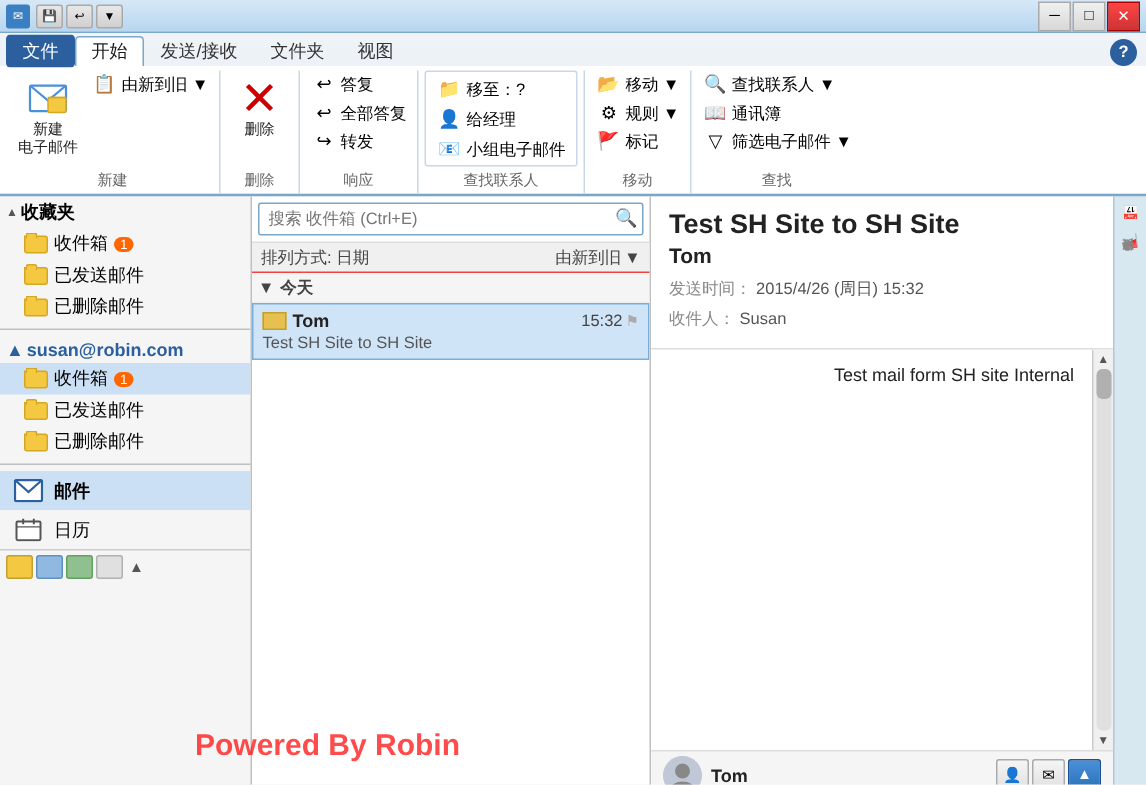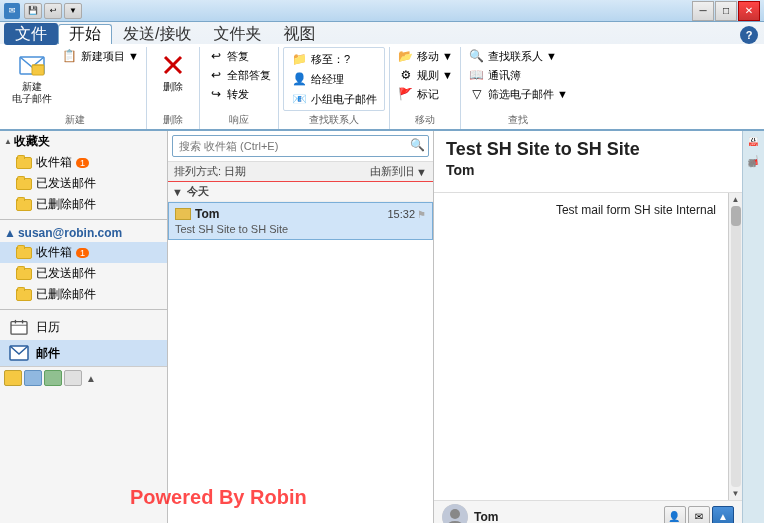--- a/index.html
+++ b/index.html
@@ -24,21 +24,21 @@
     .win-btn { width: 22px; height: 20px; display: flex; align-items: center; justify-content: center; font-size: 10px; cursor: pointer; }
     .win-btn.min { background: linear-gradient(to bottom, #f0f0f0, #d8d8d8); border: 1px solid #aaa; }
     .win-btn.max { background: linear-gradient(to bottom, #f0f0f0, #d8d8d8); border: 1px solid #aaa; }
     .win-btn.close { background: linear-gradient(to bottom, #f44, #c33); border: 1px solid #a00; color: white; }
 
     
     .ribbon { background: linear-gradient(to bottom, #f0f4f8, #dce8f3); border-bottom: 2px solid #7aa6c8; }
     .ribbon-tabs { display: flex; height: 22px; align-items: flex-end; padding-left: 4px; }
     .ribbon-tab {
       padding: 2px 10px;
-      font-size: 16px;
+      font-size: 12px;
       cursor: pointer;
       border: 1px solid transparent;
       border-bottom: none;
       border-radius: 3px 3px 0 0;
       height: 20px;
       display: flex; align-items: center;
     }
     .ribbon-tab.active { background: white; border-color: #7aa6c8; color: #1a1a1a; }
     .ribbon-tab:not(.active) { background: transparent; color: #333; }
     .ribbon-tab.file { background: #2b5f9e; color: white; border-radius: 3px; height: 22px; margin-bottom: -1px; }
@@ -170,21 +170,21 @@
                 <polyline points="2,6 14,16 26,6" fill="none" stroke="#4a90d9" stroke-width="1.5"></polyline>
                 <rect x="14" y="14" width="12" height="10" rx="1" fill="#f5c842" stroke="#d4a820" stroke-width="1"></rect>
                 <line x1="14" y1="14" x2="26" y2="14" stroke="#d4a820" stroke-width="1"></line>
               </svg>
           </div>
           <div class="btn-label">新建<br>电子邮件</div>
         </div>
         <div class="rg-split">
           <div class="small-row-btn">
             <div class="s-icon">📋</div>
-            <span>新建项目 ▼</span>
+            <span>由新到旧 ▼</span>
           </div>
         </div>
       </div>
       <div class="rg-label">新建</div>
     </div>
 
     <div class="rg">
       <div class="rg-content">
         <div class="large-btn">
           <div class="big-icon">
@@ -319,40 +319,40 @@
         <span>已发送邮件</span>
       </div>
       <div class="sidebar-item">
         <span class="folder-icon"></span>
         <span>已删除邮件</span>
       </div>
     </div>
 
     <div style="margin-top: auto;">
       <div class="sidebar-divider"></div>
+      <div class="nav-item active">
+        <div class="nav-icon">
+          <svg width="20" height="16" viewBox="0 0 20 16">
+              <rect x="1" y="1" width="18" height="14" rx="1" fill="#fff" stroke="#2b5f9e" stroke-width="1.5"></rect>
+              <polyline points="1,1 10,9 19,1" fill="none" stroke="#2b5f9e" stroke-width="1.5"></polyline>
+            </svg>
+        </div>
+        <span>邮件</span>
+      </div>
       <div class="nav-item">
         <div class="nav-icon">
           <svg width="20" height="16" viewBox="0 0 20 18">
               <rect x="1" y="3" width="18" height="14" rx="1" fill="#fff" stroke="#555" stroke-width="1.5"></rect>
               <line x1="1" y1="7" x2="19" y2="7" stroke="#555" stroke-width="1"></line>
               <line x1="6" y1="1" x2="6" y2="5" stroke="#555" stroke-width="1.5"></line>
               <line x1="14" y1="1" x2="14" y2="5" stroke="#555" stroke-width="1.5"></line>
             </svg>
         </div>
         <span>日历</span>
       </div>
-      <div class="nav-item active">
-        <div class="nav-icon">
-          <svg width="20" height="16" viewBox="0 0 20 16">
-              <rect x="1" y="1" width="18" height="14" rx="1" fill="#fff" stroke="#2b5f9e" stroke-width="1.5"></rect>
-              <polyline points="1,1 10,9 19,1" fill="none" stroke="#2b5f9e" stroke-width="1.5"></polyline>
-            </svg>
-        </div>
-        <span>邮件</span>
-      </div>
 
       <div style="display:flex; align-items:center; gap:2px; padding:3px 4px; border-top:1px solid #ccc;">
         <div style="width:18px;height:16px;background:#f5c842;border:1px solid #c0a030;border-radius:2px;"></div>
         <div style="width:18px;height:16px;background:#90b8e0;border:1px solid #6090c0;border-radius:2px;"></div>
         <div style="width:18px;height:16px;background:#90c090;border:1px solid #60a060;border-radius:2px;"></div>
         <div style="width:18px;height:16px;background:#e0e0e0;border:1px solid #b0b0b0;border-radius:2px;"></div>
         <div style="width:14px;height:16px;display:flex;align-items:center;justify-content:center;cursor:pointer;font-size:10px;color:#555;">▲</div>
       </div>
     </div>
   </div>
@@ -392,20 +392,30 @@
         </div>
         <div class="email-subject">Test SH Site to SH Site</div>
       </div>
     </div>
   </div>
 
   <div class="reading-pane">
     <div class="reading-header">
       <div class="reading-title">Test SH Site to SH Site</div>
       <div class="reading-sender-name">Tom</div>
+      <div class="reading-meta">
+        <div>
+          <span class="reading-meta-label">发送时间：</span>
+          <span>2015/4/26 (周日) 15:32</span>
+        </div>
+        <div>
+          <span class="reading-meta-label">收件人：</span>
+          <span>Susan</span>
+        </div>
+      </div>
     </div>
     <div class="reading-scroll-area">
       <div class="reading-scroll-content">
         <div class="reading-body">Test mail form SH site Internal</div>
       </div>
 
       <div style="width:14px;background:#f0f0f0;border-left:1px solid #ccc;display:flex;flex-direction:column;align-items:center;">
         <div style="font-size:8px;color:#555;cursor:pointer;margin-top:2px;">▲</div>
         <div style="flex:1;width:10px;background:#e0e0e0;margin:2px;border-radius:4px;">
           <div style="width:10px;height:20px;background:#b0b0b0;border-radius:4px;"></div>

